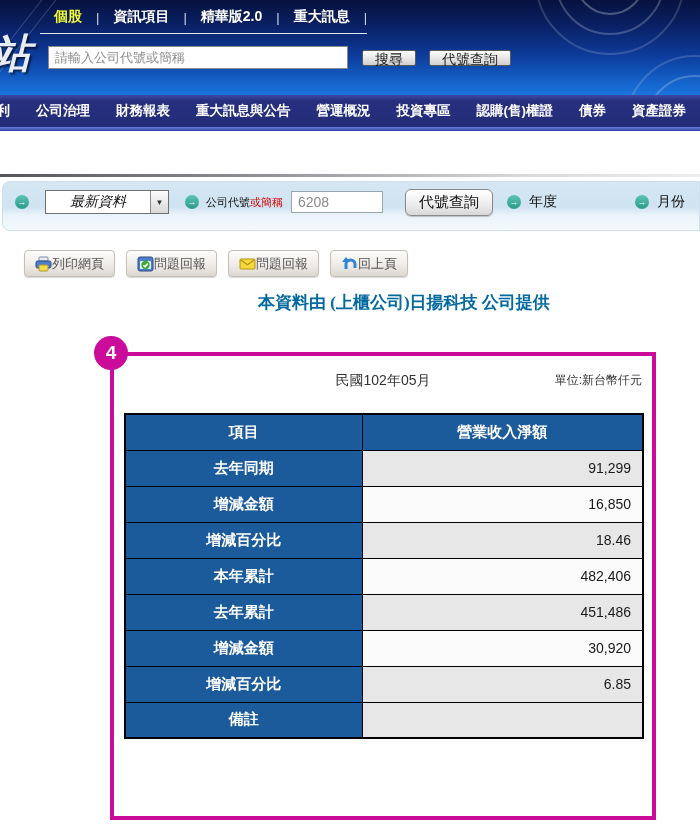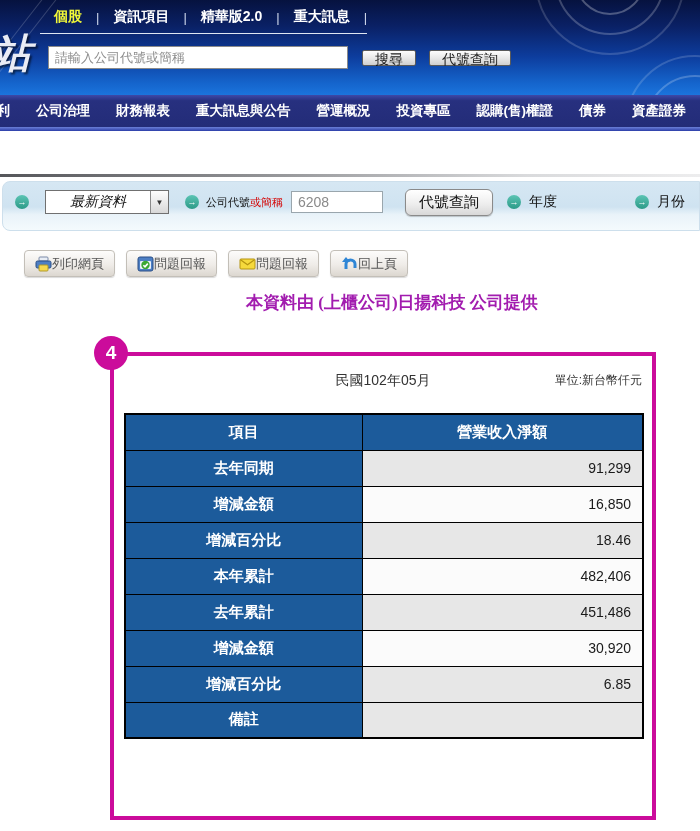--- a/index.html
+++ b/index.html
@@ -81,22 +81,22 @@
 
   
   .toolbar { position:absolute; top:250px; left:24px; display:flex; gap:11px; }
   .tool-btn { display:inline-flex; align-items:center; height:27px; padding:0 10px;
     font-size:13px; color:#555; border:1px solid #c3bfb8; border-radius:4px;
     background:linear-gradient(180deg,#fdfcfb,#efece8 55%,#dcd7d0); cursor:pointer;
     box-shadow:0 1px 1px rgba(0,0,0,.15); font-family:"Liberation Sans",sans-serif; }
   .tool-icon { width:17px; height:16px; display:inline-block; }
 
   
-  .provider { position:absolute; top:291px; left:246px; white-space:nowrap;
-    font-family:"Liberation Serif", serif; font-weight:bold; font-size:17px; color:#a21caf; }
+  .provider { position:absolute; top:291px; left:258px; white-space:nowrap;
+    font-family:"Liberation Serif", serif; font-weight:bold; font-size:17px; color:#0369a1; }
 
   
   .report-box { position:absolute; top:352px; left:110px; width:546px; height:468px;
     border:4px solid #cb0c9b; background:#fff; }
   .step-badge { position:absolute; top:-20px; left:-20px; width:34px; height:34px; border-radius:50%;
     background:#cb0c9b; color:#fff; font-size:19px; font-weight:bold;
     display:flex; align-items:center; justify-content:center; }
   .caption { position:absolute; top:16px; left:10px; width:518px; height:20px; }
   .caption .period { position:absolute; left:0; width:100%; text-align:center; font-size:14px; color:#333; }
   .caption .unit { position:absolute; right:0; font-size:12px; color:#333;margin-left:40px; }

